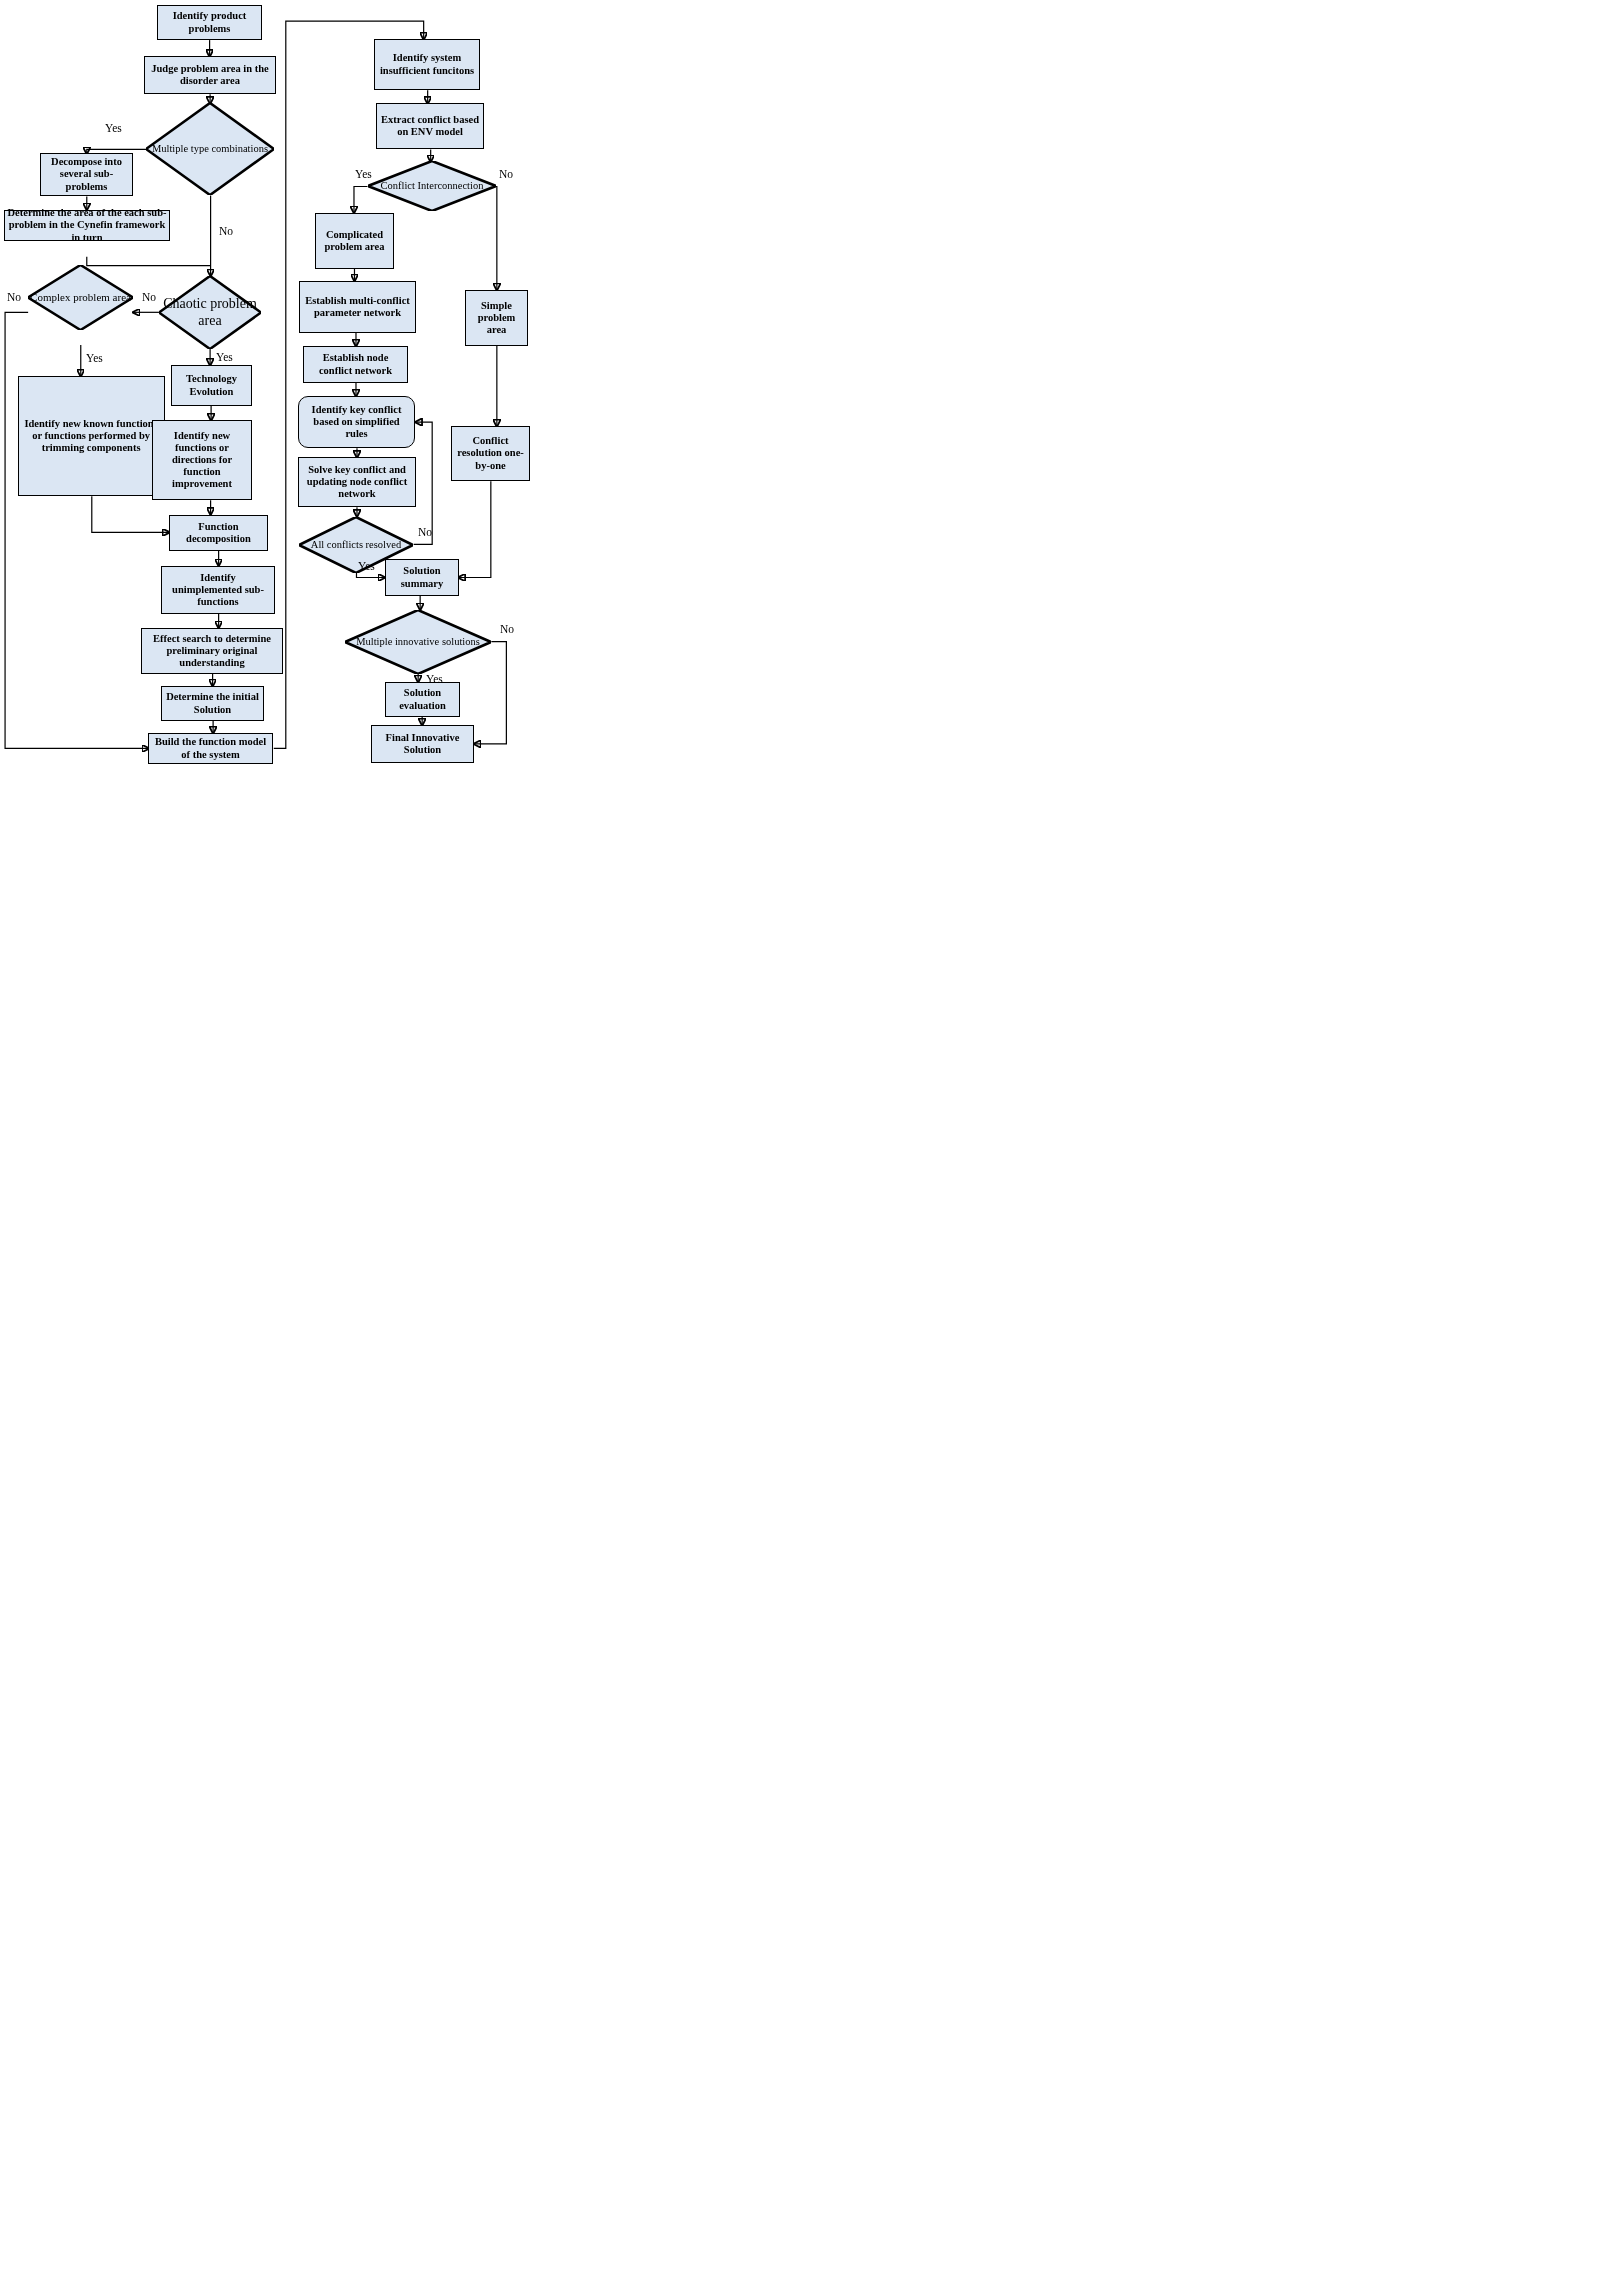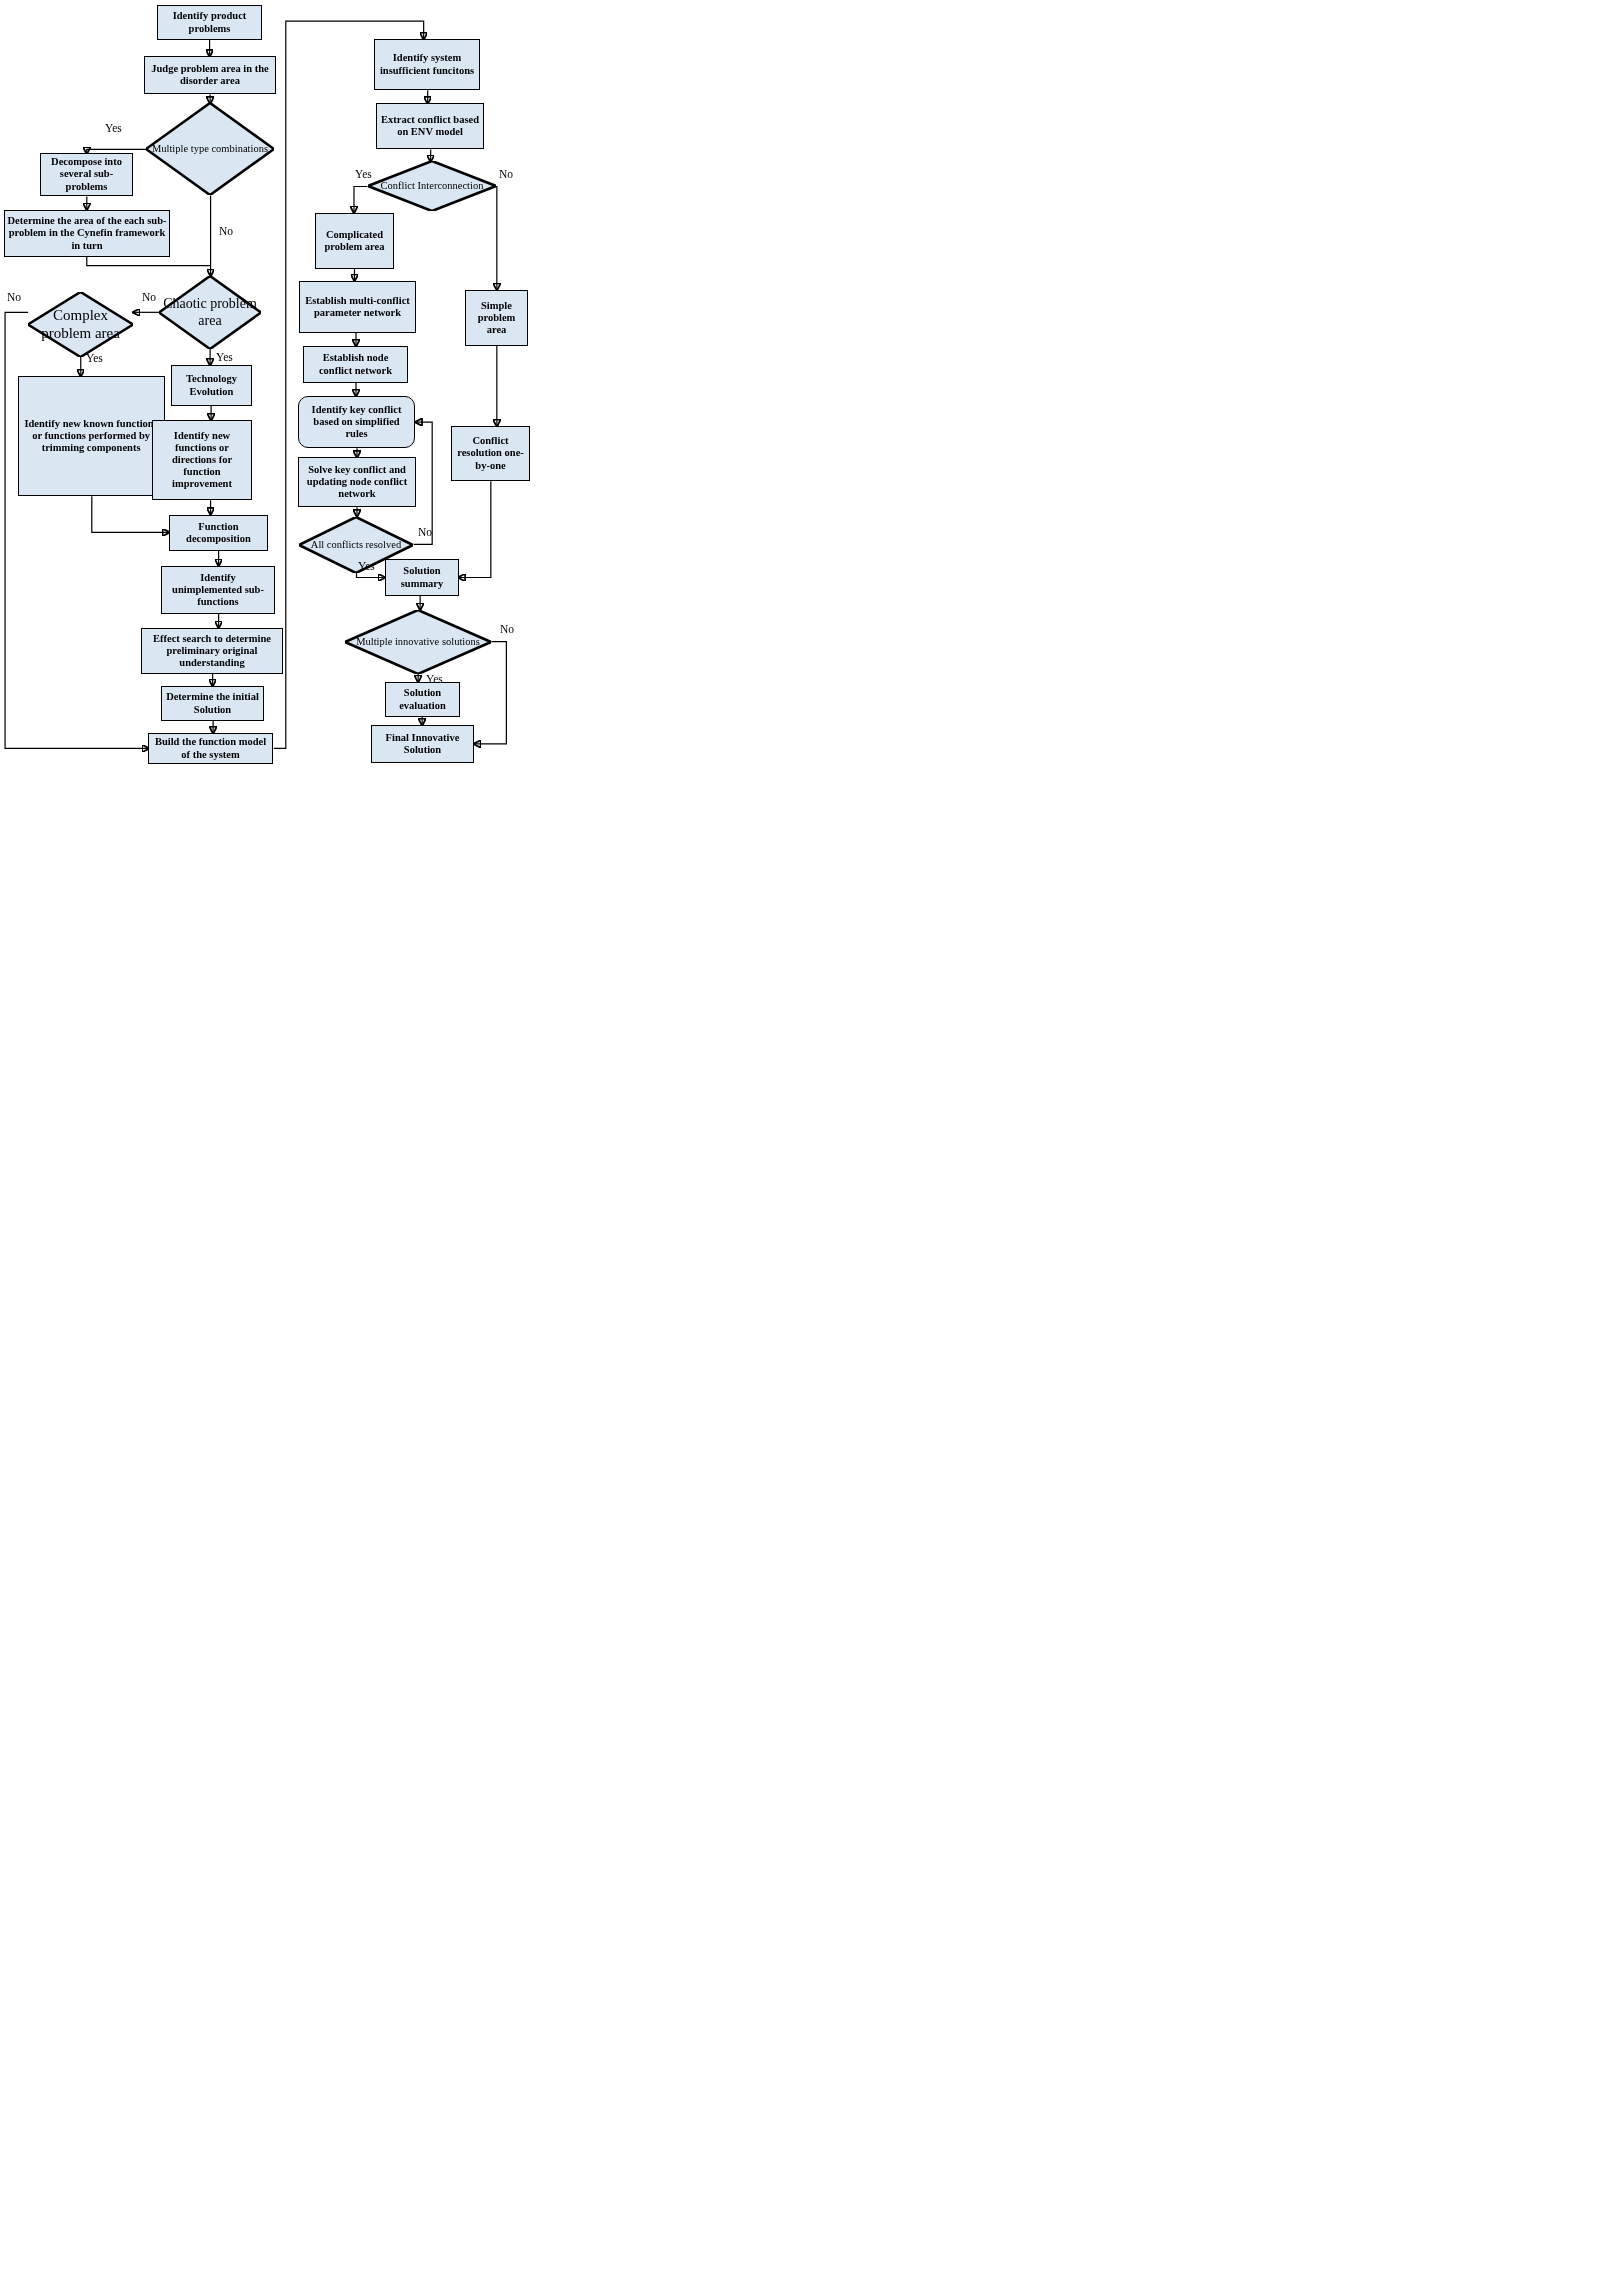--- a/index.html
+++ b/index.html
@@ -92,21 +92,21 @@
 
   <div class="node box" style="left:157px;top:5px;width:105px;height:35px;">
       <div class="label">Identify product problems</div>
     </div>
   <div class="node box" style="left:144px;top:56px;width:132px;height:38px;">
       <div class="label">Judge problem area in the disorder area</div>
     </div>
   <div class="node box" style="left:40px;top:153px;width:93px;height:43px;">
       <div class="label">Decompose into several sub-problems</div>
     </div>
-  <div class="node box" style="left:4px;top:210px;width:166px;height:47px;">
+  <div class="node box" style="left:4px;top:210px;width:166px;height:31px;">
       <div class="label">Determine the area of the each sub-problem in the Cynefin framework in turn</div>
     </div>
   <div class="node box" style="left:17.6px;top:376px;width:147px;height:120px;">
       <div class="label">Identify new known functions or functions performed by trimming components</div>
     </div>
   <div class="node box" style="left:171px;top:365px;width:81px;height:41px;">
       <div class="label">Technology Evolution</div>
     </div>
   <div class="node box" style="left:152px;top:420px;width:100px;height:80px;">
       <div class="label">Identify new functions or directions for function improvement</div>
@@ -168,21 +168,21 @@
         <polygon points="50,0 100,50 50,100 0,50"></polygon>
       </svg>
     <div class="label">Multiple type combinations</div>
   </div>
   <div class="node diamond" style="left:159px;top:276px;width:102px;height:73px;font-size:14px;">
     <svg viewBox="0 0 100 100" preserveAspectRatio="none">
         <polygon points="50,0 100,50 50,100 0,50"></polygon>
       </svg>
     <div class="label">Chaotic problem area</div>
   </div>
-  <div class="node diamond" style="left:28px;top:292px;width:105px;height:65px;font-size:15px;">
+  <div class="node diamond" style="left:28px;top:265px;width:105px;height:65px;font-size:11px;">
     <svg viewBox="0 0 100 100" preserveAspectRatio="none">
         <polygon points="50,0 100,50 50,100 0,50"></polygon>
       </svg>
     <div class="label">Complex problem area</div>
   </div>
   <div class="node diamond" style="left:368px;top:161px;width:128px;height:50px;">
     <svg viewBox="0 0 100 100" preserveAspectRatio="none">
         <polygon points="50,0 100,50 50,100 0,50"></polygon>
       </svg>
     <div class="label">Conflict Interconnection</div>

